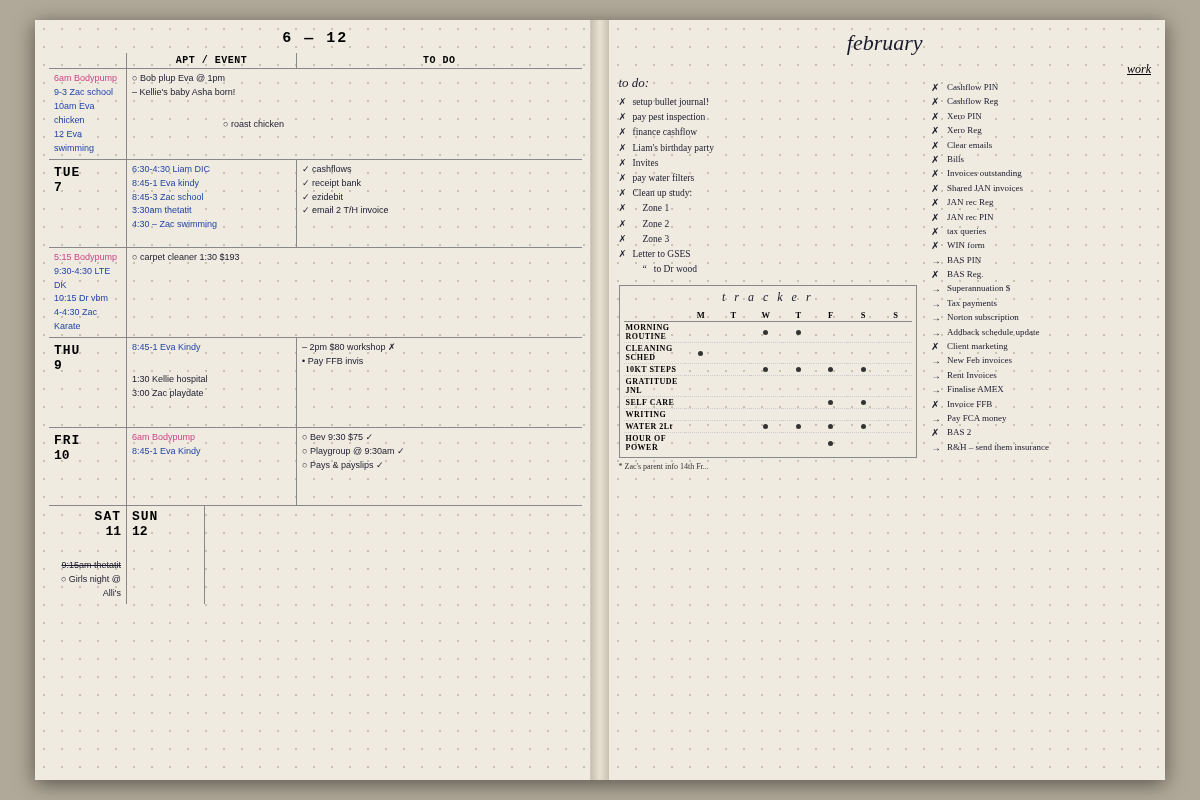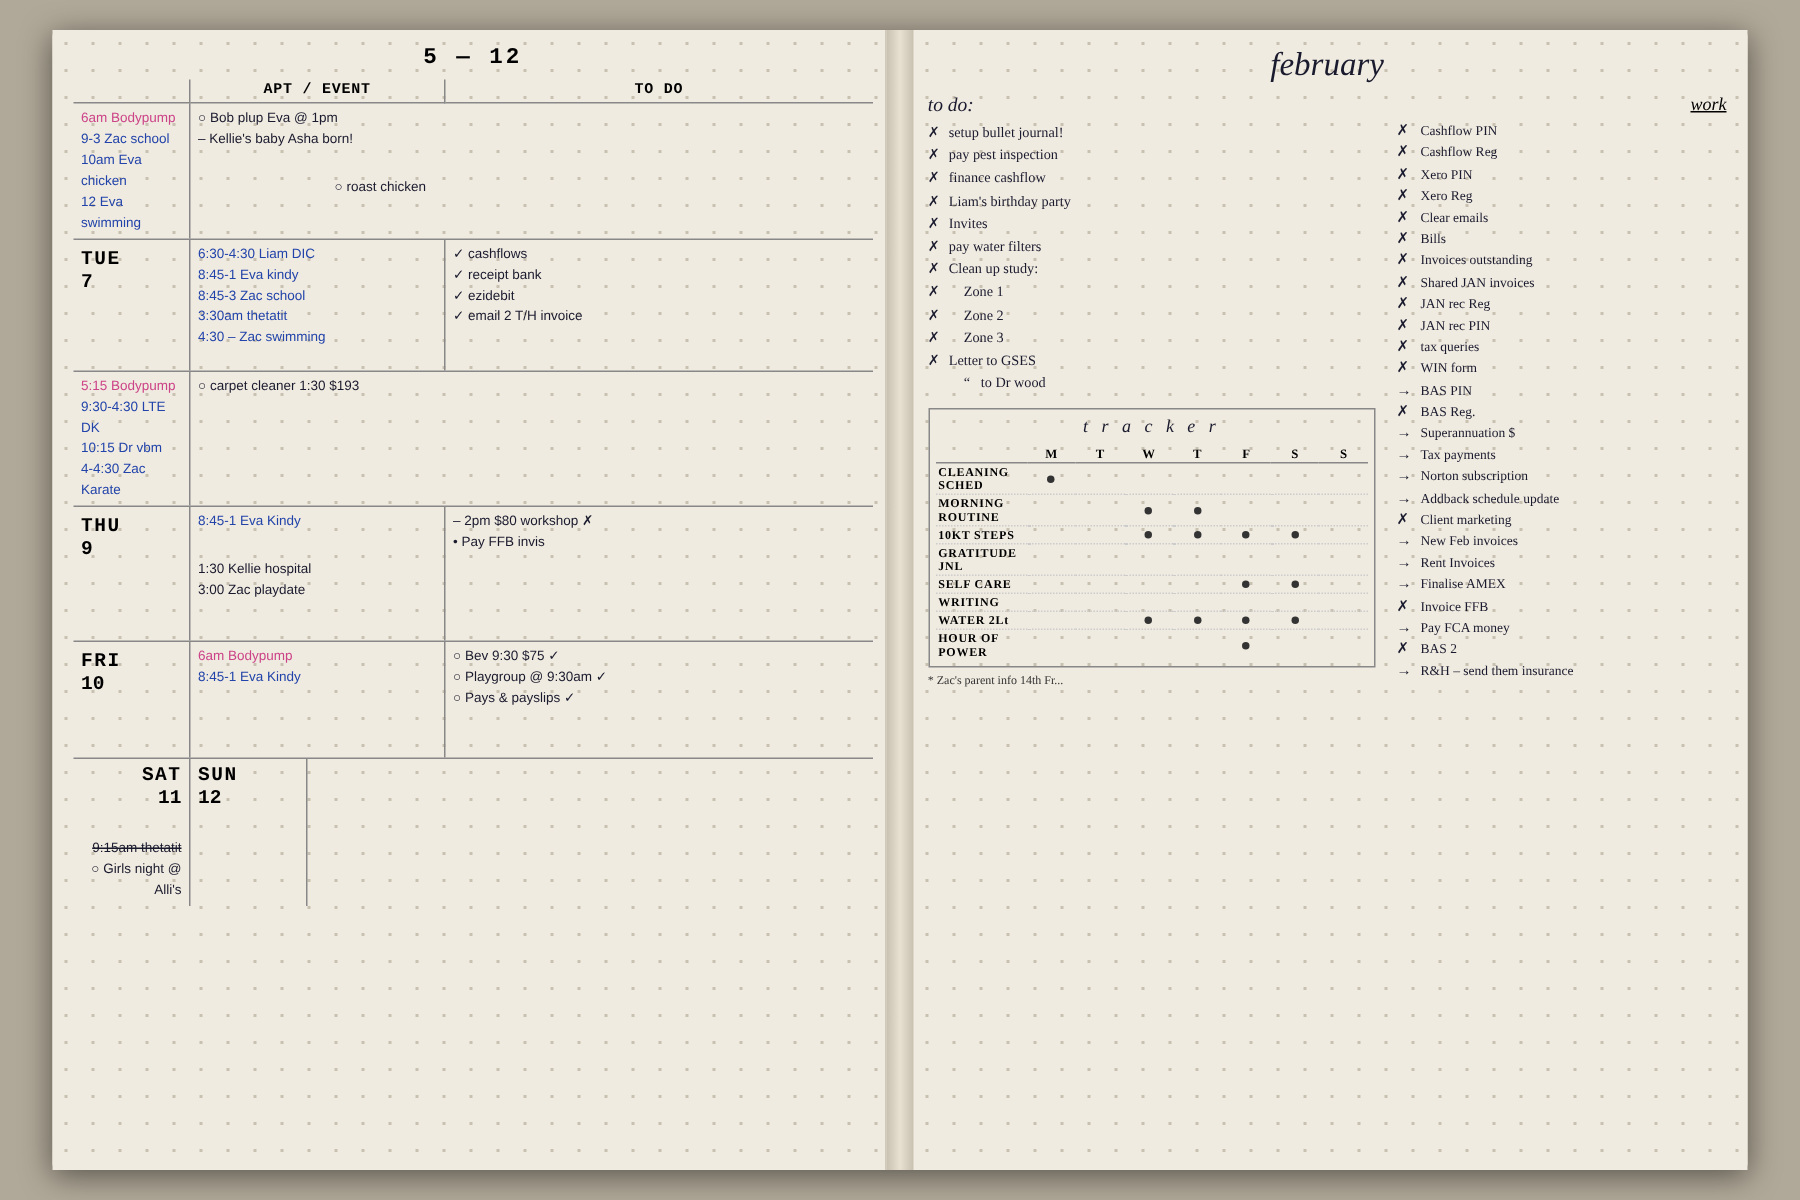--- a/index.html
+++ b/index.html
@@ -118,20 +118,21 @@
       width: 220px;
       flex-shrink: 0;
     }
 
     .section-title {
       font-family: 'Comic Sans MS', cursive;
       font-size: 13px;
       font-style: italic;
       margin-bottom: 4px;
       color: #1a1a2e;
+      margin-top: 13px;
     }
 
     .todo-list {
       list-style: none;
       padding: 0;
     }
 
     .todo-list li {
       font-family: 'Comic Sans MS', cursive;
       font-size: 9.5px;
@@ -286,21 +287,21 @@
     }
 
     .col-h:last-child { border-right: none; }
   </style>
 </head>
 <body>
 
 <div class="notebook">
 
   <div class="page-left">
-    <div class="page-header">5 — 12</div>
+    <div class="page-header">6 — 12</div>
 
     <div class="col-headers-row">
       <div class="col-h"></div>
       <div class="col-h">APT / EVENT</div>
       <div class="col-h">TO DO</div>
     </div>
 
     <div class="grid-row" style="min-height: 80px;">
       <div class="grid-cell">
         <div class="handwritten handwritten-pink">6am Bodypump</div>
@@ -439,36 +440,36 @@
                 <th>T</th>
                 <th>W</th>
                 <th>T</th>
                 <th>F</th>
                 <th>S</th>
                 <th>S</th>
               </tr>
             </thead>
             <tbody>
               <tr>
+                <td class="tracker-row-label">MORNING ROUTINE</td>
+                <td></td>
+                  <td></td>
+                <td><span class="dot"></span></td>
+                <td><span class="dot"></span></td>
+                <td></td>
+                  <td></td>
+                  <td></td>
+              </tr>
+              <tr>
                 <td class="tracker-row-label">CLEANING SCHED</td>
                 <td><span class="dot"></span></td>
                 <td></td>
                 <td></td>
                   <td></td>
                   <td></td>
-                  <td></td>
-                  <td></td>
-              </tr>
-              <tr>
-                <td class="tracker-row-label">MORNING ROUTINE</td>
-                <td></td>
-                  <td></td>
-                <td><span class="dot"></span></td>
-                <td><span class="dot"></span></td>
-                <td></td>
                   <td></td>
                   <td></td>
               </tr>
               <tr>
                 <td class="tracker-row-label">10KT STEPS</td>
                 <td></td>
                   <td></td>
                 <td><span class="dot"></span></td>
                 <td><span class="dot"></span></td>
                 <td><span class="dot"></span></td>

